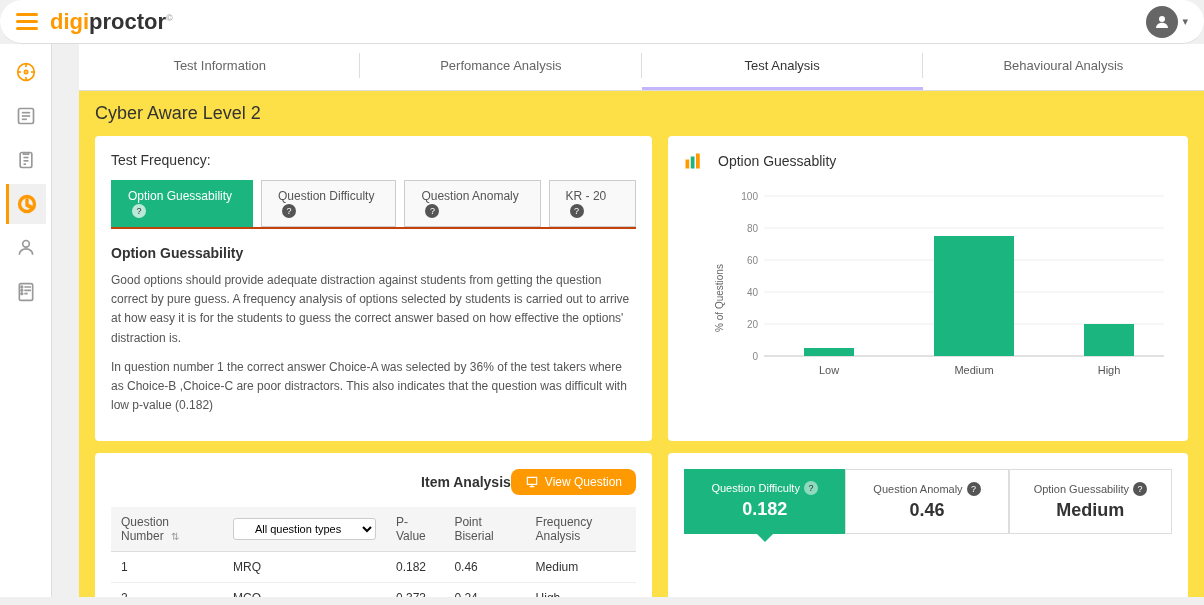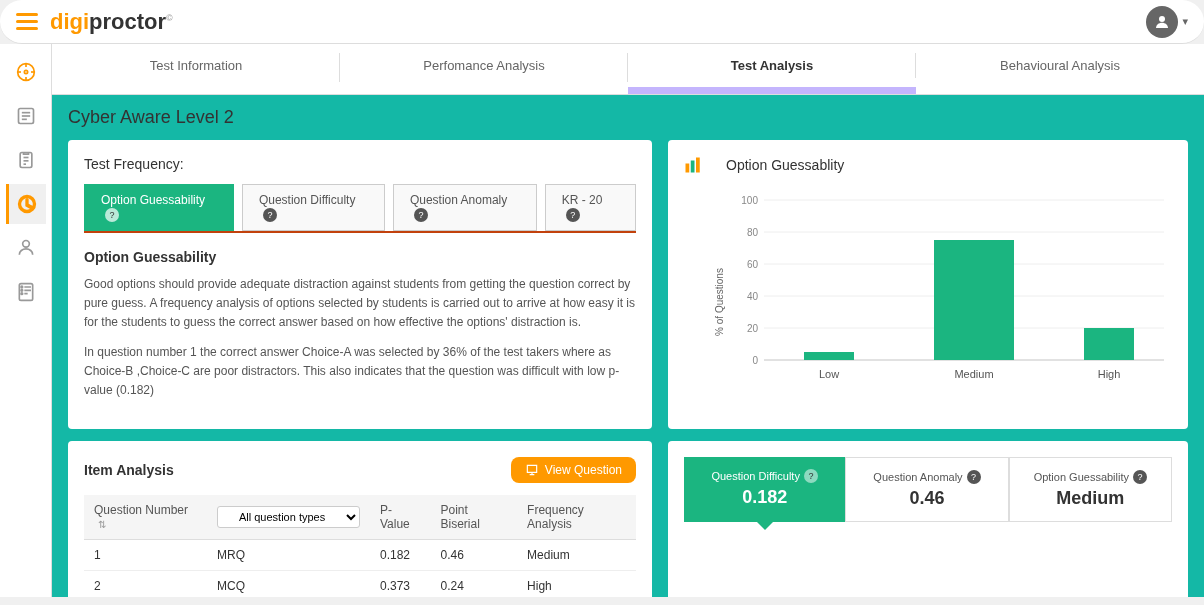--- a/index.html
+++ b/index.html
@@ -28,32 +28,32 @@
       width: 52px; background: #fff; border-right: 1px solid #ddd;
       display: flex; flex-direction: column; align-items: center; padding-top: 8px; gap: 4px;
     }
     .sidebar-item {
       width: 40px; height: 40px; display: flex; align-items: center; justify-content: center;
       border-radius: 4px; cursor: pointer; color: #666; font-size: 18px;
     }
     .sidebar-item.active { background: #f0f0f0; }
 
     
-    .main { flex: 1; overflow-y: auto; background: #14b8a6; }
+    .main { flex: 1; overflow-y: auto; background: #fde047; margin-left: 27px; }
 
     
     .tabs {
       display: flex; background: #fff; border-bottom: 1px solid #ddd;
     }
     .tab {
       flex: 1; text-align: center; padding: 14px 8px; cursor: pointer; color: #666;
       font-size: 13px; border-bottom: 3px solid transparent;
       position: relative;
     }
-    .tab.active { color: #333; font-weight: bold; border-bottom: 7px solid #c4b5fd; }
+    .tab.active { color: #333; font-weight: normal; border-bottom: 3px solid #c4b5fd; }
     .tab:not(:last-child)::after { content: ''; position: absolute; right: 0; top: 20%; height: 60%; width: 1px; background: #ddd; }
 
     
     .content { padding: 12px 16px; }
     .page-title { font-size: 18px; color: #333; margin-bottom: 12px; font-weight: normal; }
 
     
     .analysis-wrapper { display: flex; gap: 16px; }
     .analysis-left { flex: 1; background: #fff; border-radius: 4px; padding: 16px; }
     .analysis-right { width: 520px; background: #fff; border-radius: 4px; padding: 16px; }
@@ -71,26 +71,26 @@
       display: inline-block; width: 14px; height: 14px; background: #555; color: #fff;
       border-radius: 50%; font-size: 9px; text-align: center; line-height: 14px;
       margin-left: 4px; cursor: pointer;
     }
     .pill-tab.active .help-icon { background: rgba(255,255,255,0.7); color: #333; }
 
     .desc-title { font-size: 14px; font-weight: bold; color: #333; margin-bottom: 10px; }
     .desc-text { font-size: 12px; color: #555; line-height: 1.6; margin-bottom: 10px; }
 
     
-    .chart-title { font-size: 14px; color: #333; margin-bottom: 16px; display: flex; align-items: center; gap: 24px; }
+    .chart-title { font-size: 14px; color: #333; margin-bottom: 16px; display: flex; align-items: center; gap: 16px; }
     .item-analysis-wrapper { display: flex; gap: 16px; }
     .item-analysis-left { flex: 1; background: #fff; border-radius: 4px; padding: 16px; }
     .item-analysis-right { width: 520px; background: #fff; border-radius: 4px; padding: 16px; }
 
-    .ia-header { display: flex; justify-content: space-between; align-items: center; margin-bottom: 12px; }
+    .ia-header { display: flex; justify-content: flex-end; align-items: center; margin-bottom: 12px; }
     .ia-title { font-size: 14px; font-weight: bold; color: #333; }
     .view-question-btn {
       background: #f90; color: #fff; border: none; padding: 6px 14px;
       border-radius: 8px; font-size: 12px; cursor: pointer; display: flex; align-items: center; gap: 6px;
     }
 
     
     .data-table { width: 100%; border-collapse: collapse; font-size: 12px; }
     .data-table th {
       background: #f5f5f5; padding: 8px 10px; text-align: left; border-bottom: 1px solid #ddd;

